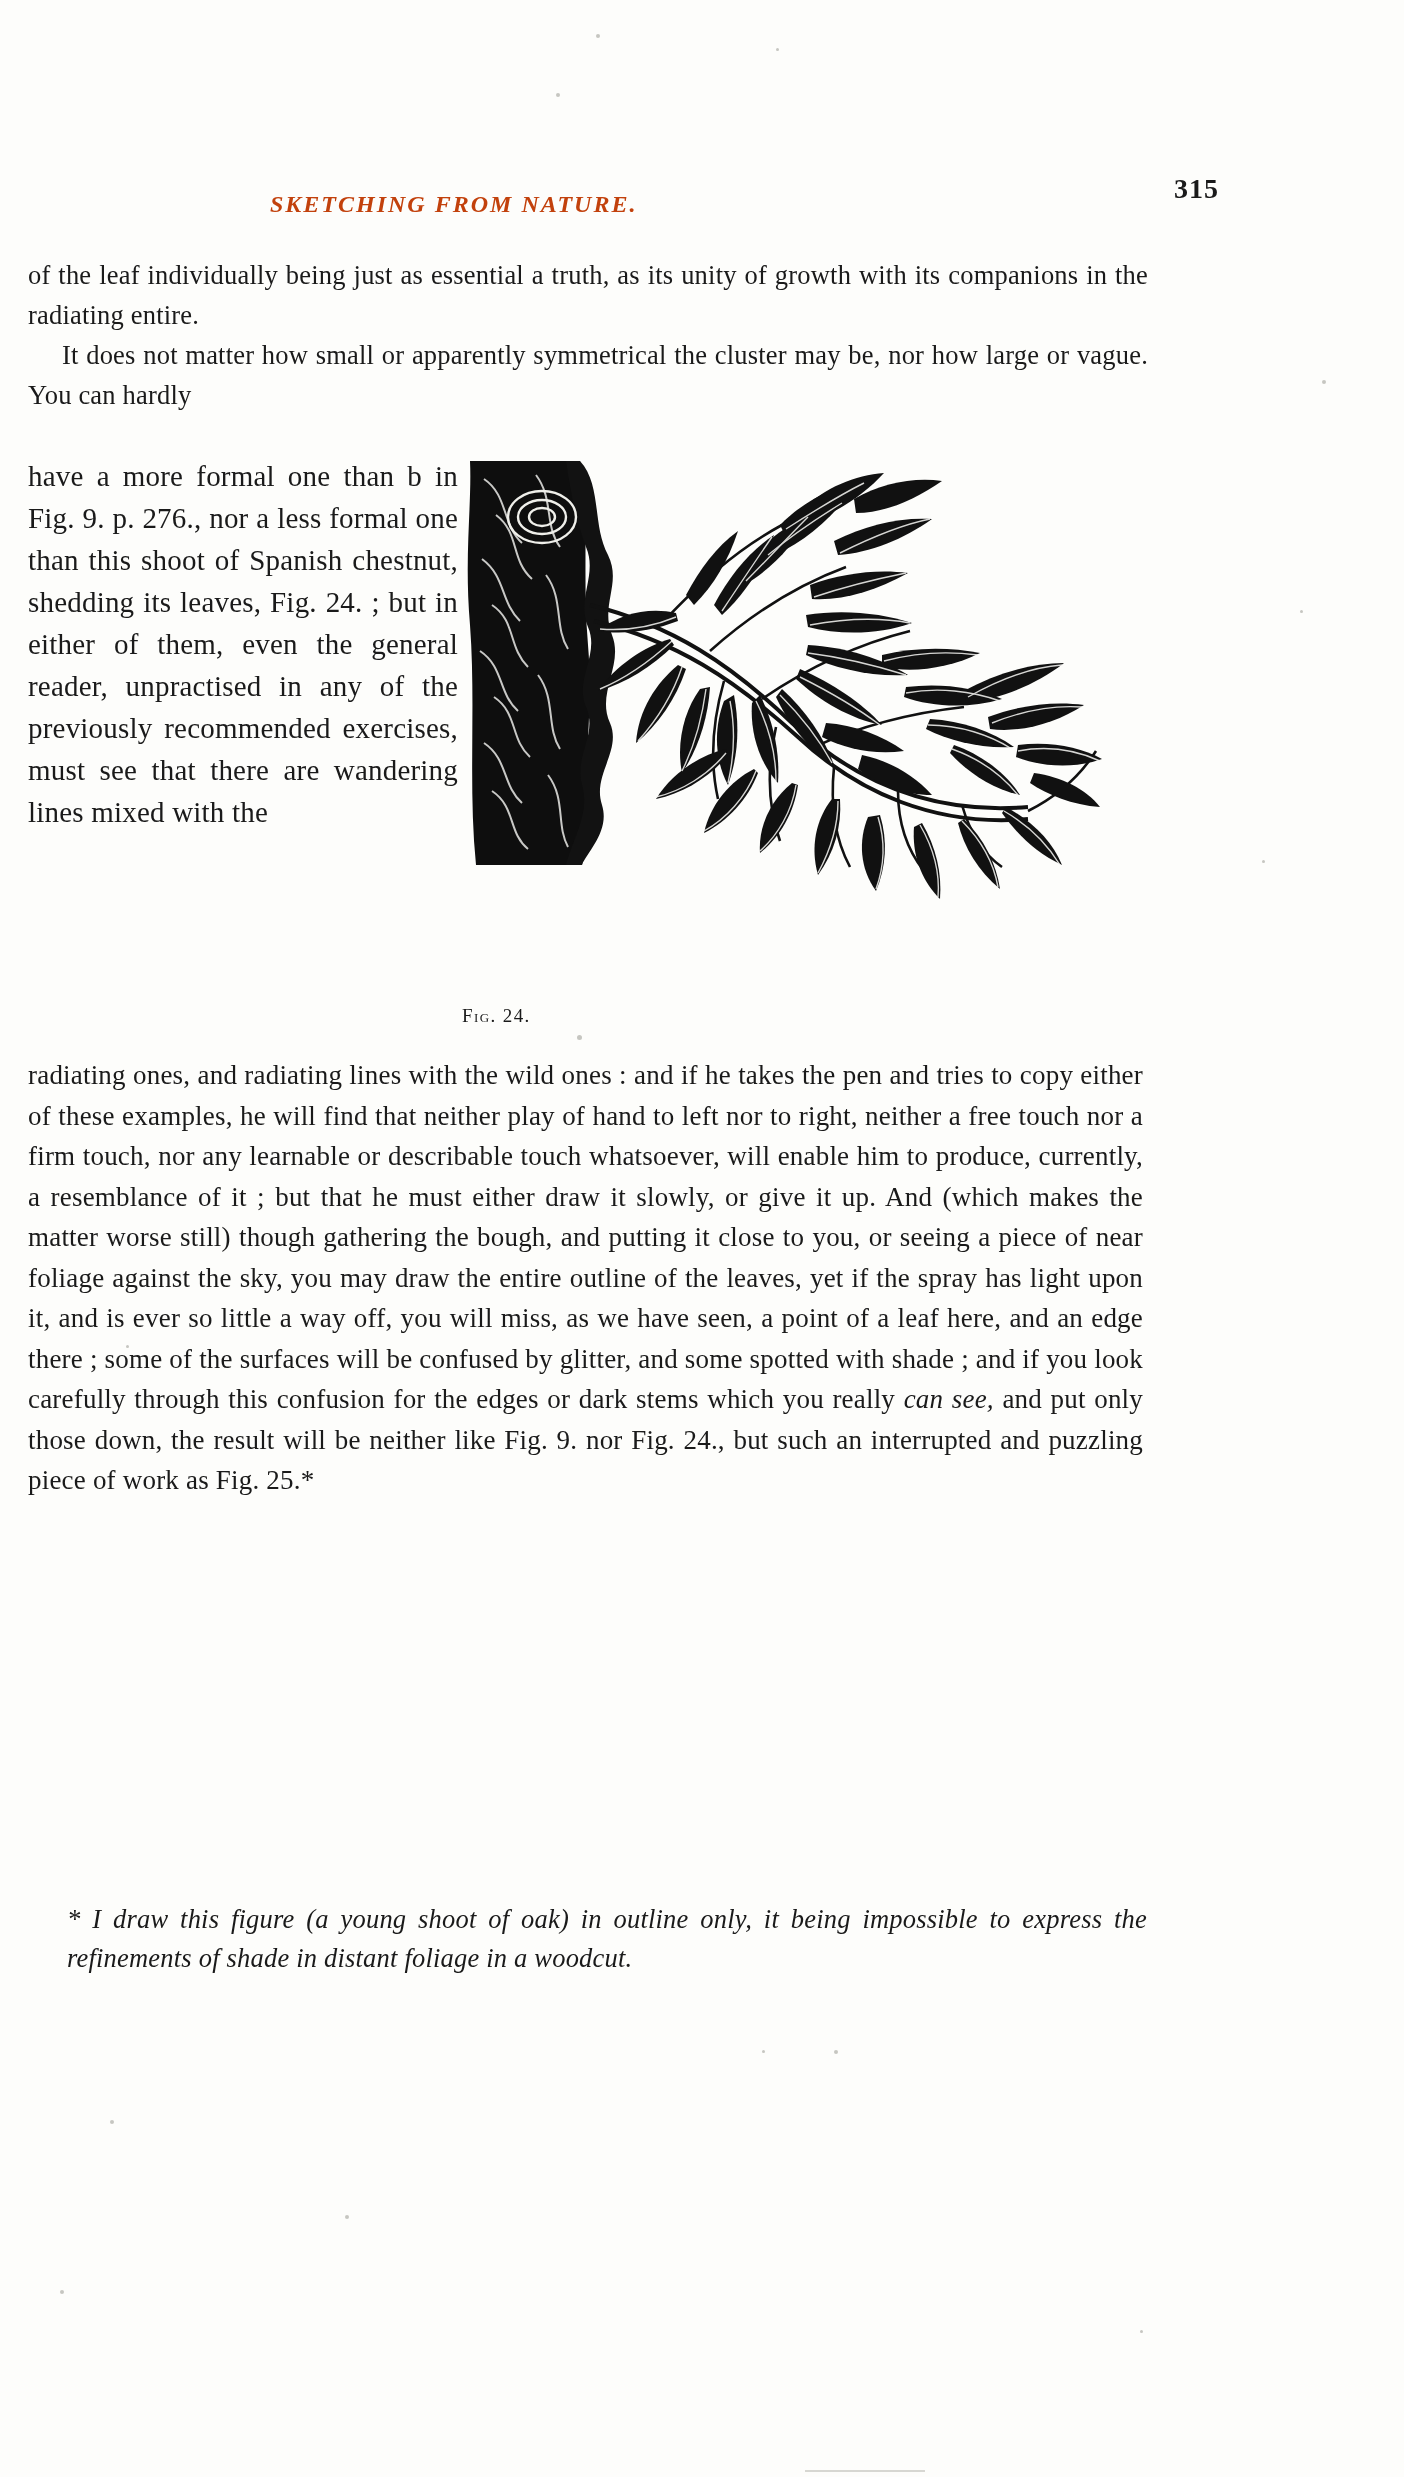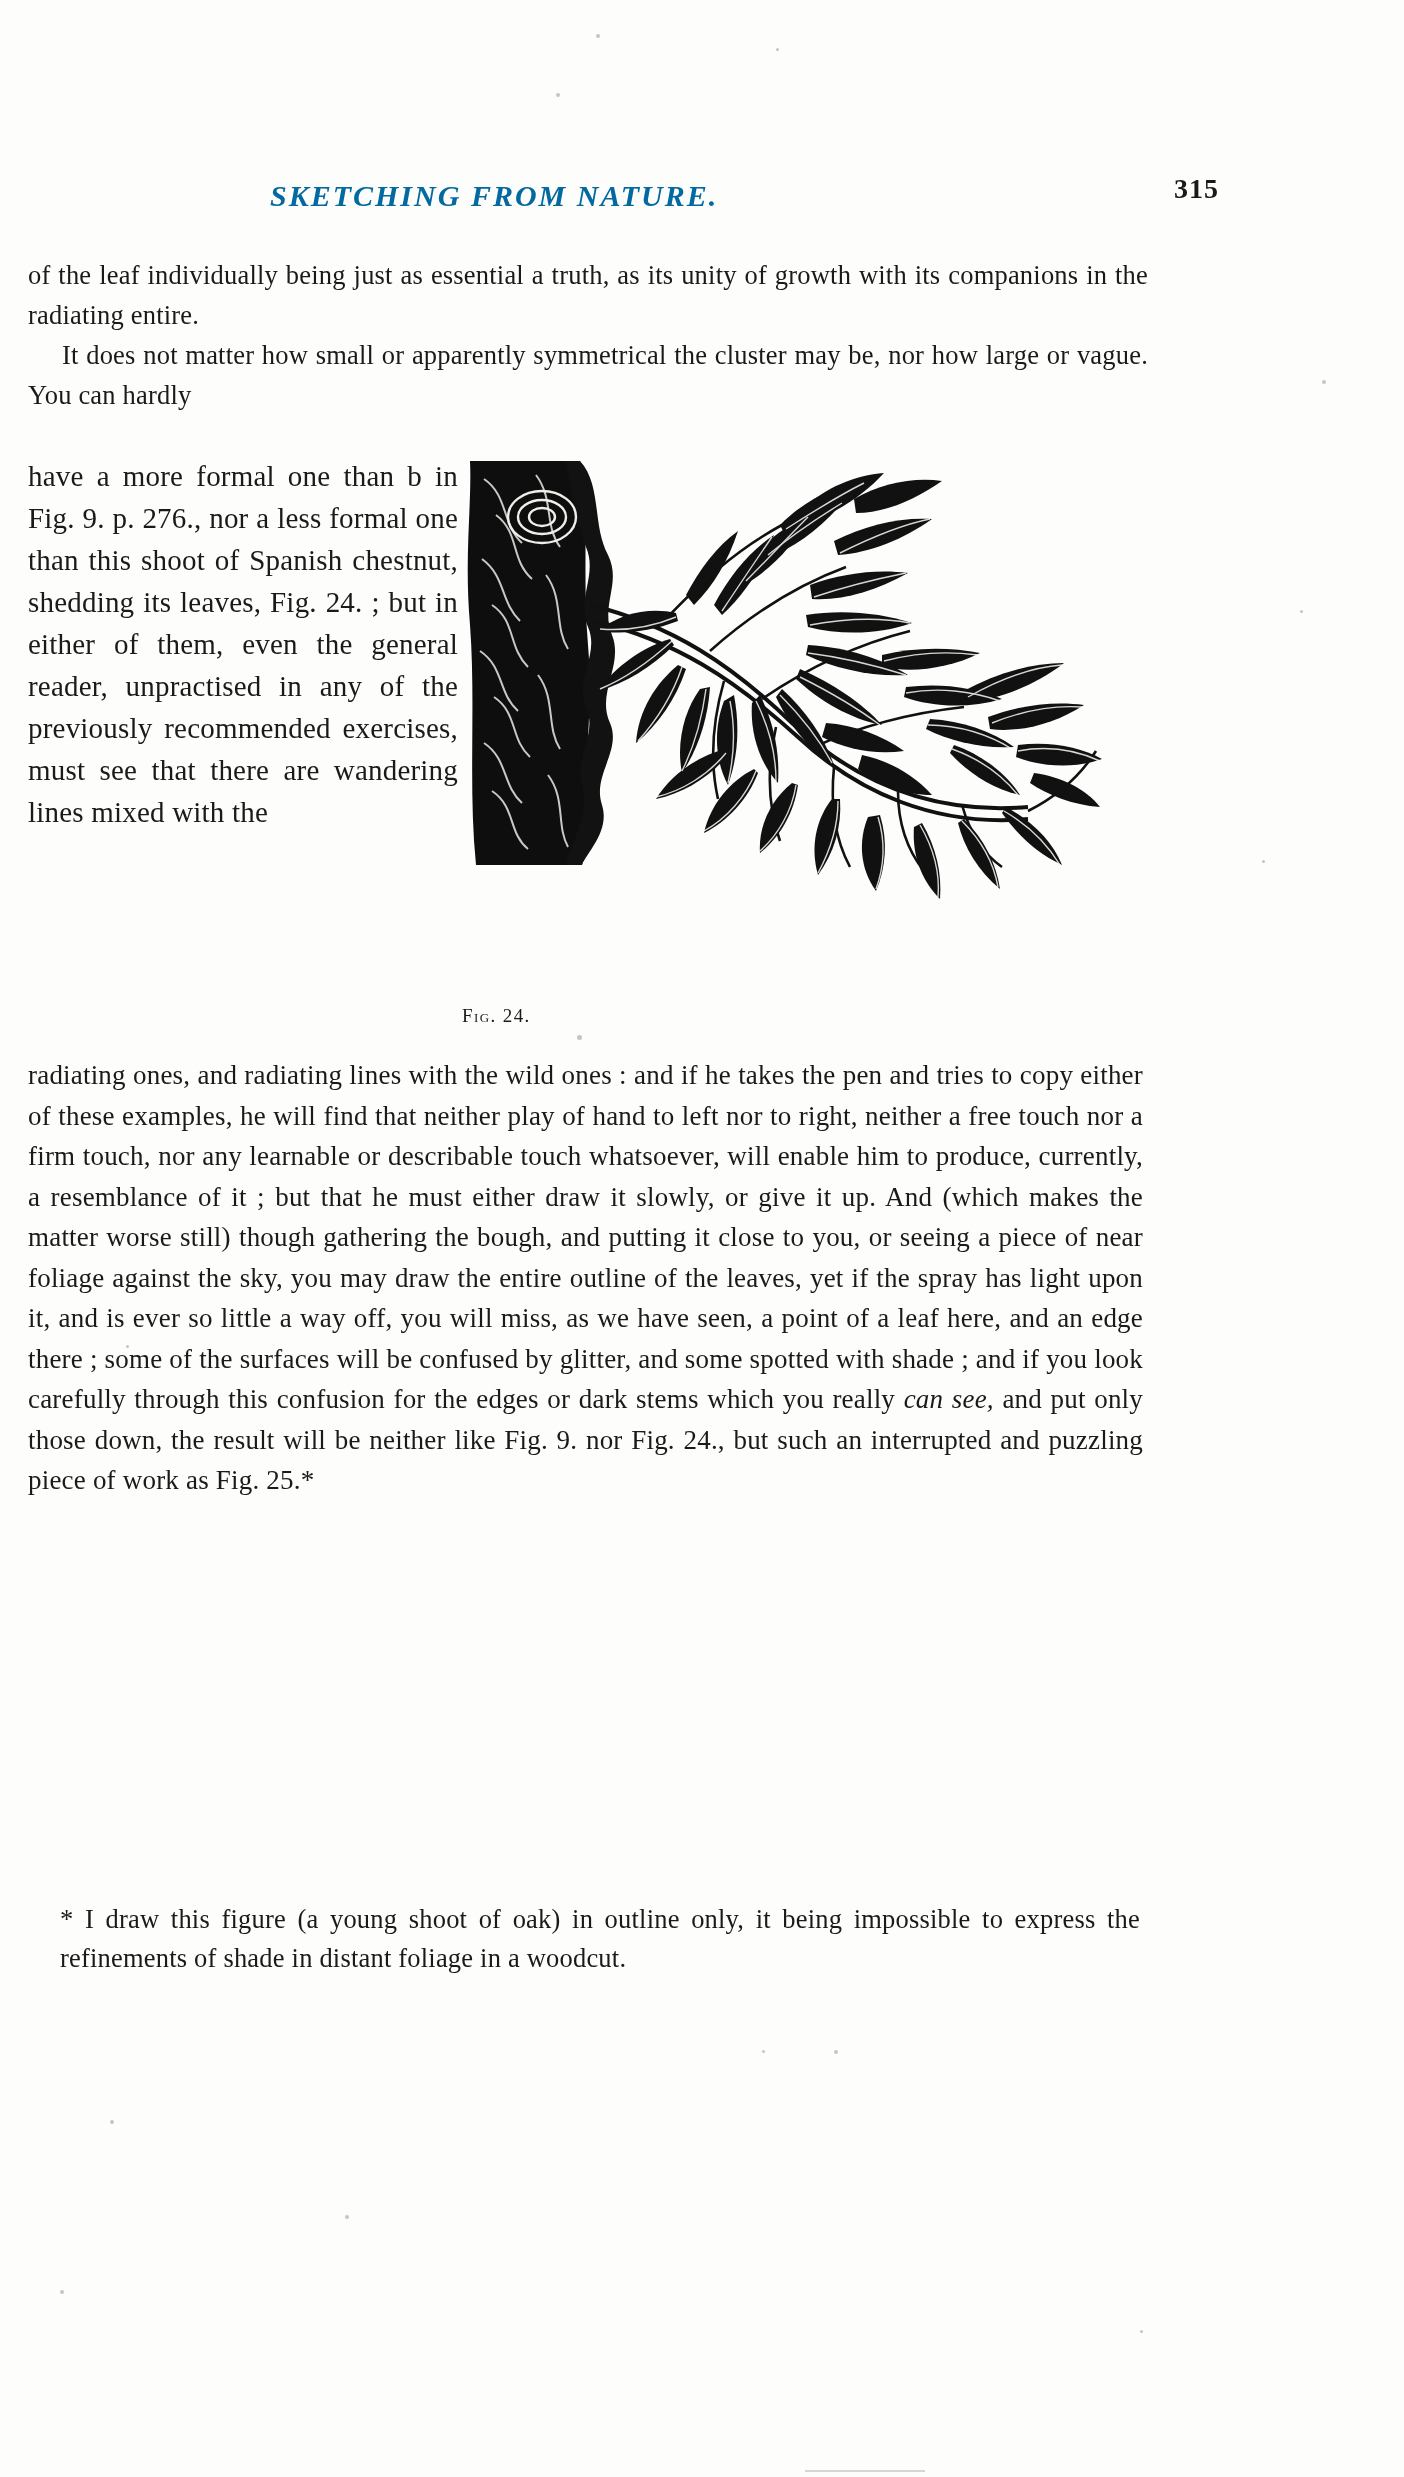--- a/index.html
+++ b/index.html
@@ -31,27 +31,27 @@
   .header {
     position: absolute;
     left: 0;
     right: 0;
     top: 175px;
     height: 40px;
   }
   .running-head {
     position: absolute;
     left: 270px;
-    top: 4px;
+    top: 16px;
     font-style: italic;
     font-weight: bold;
-    font-size: 30px;
+    font-size: 24px;
     letter-spacing: 2.0px;
     font-family: "Liberation Serif", serif;
-    color: #0369a1;
+    color: #c2410c;
   }
   .folio {
     position: absolute;
     right: 185px;
     top: -2px;
     font-weight: bold;
     font-size: 28px;
     letter-spacing: 1px;
   }
 
@@ -68,25 +68,26 @@
     width: 430px;
   }
   .after-figure {
     position: absolute;
     left: 28px;
     top: 1055px;
     width: 1115px;
   }
   .footnote {
     position: absolute;
-    left: 60px;
+    left: 67px;
     top: 1900px;
     width: 1080px;
     font-size: 21px;
     line-height: 35px;
+    font-style: italic;
   }
 
   p {
     margin: 0;
     font-size: 26.5px;
     line-height: 39px;
     text-align: justify;
     text-justify: inter-word;
     letter-spacing: .2px;
   }

